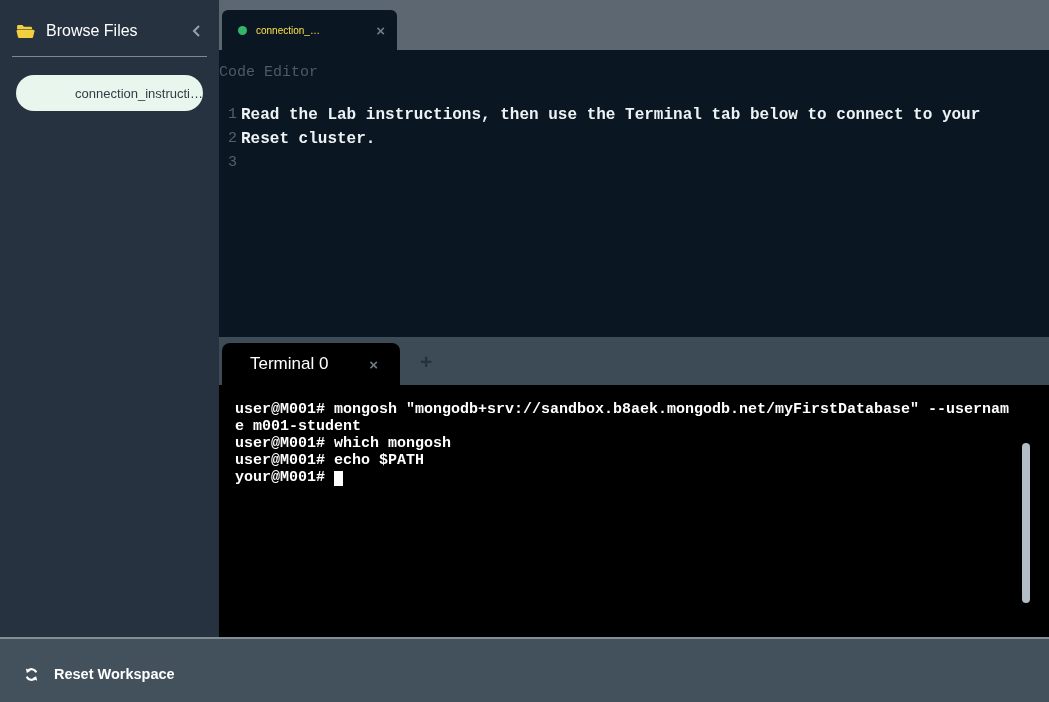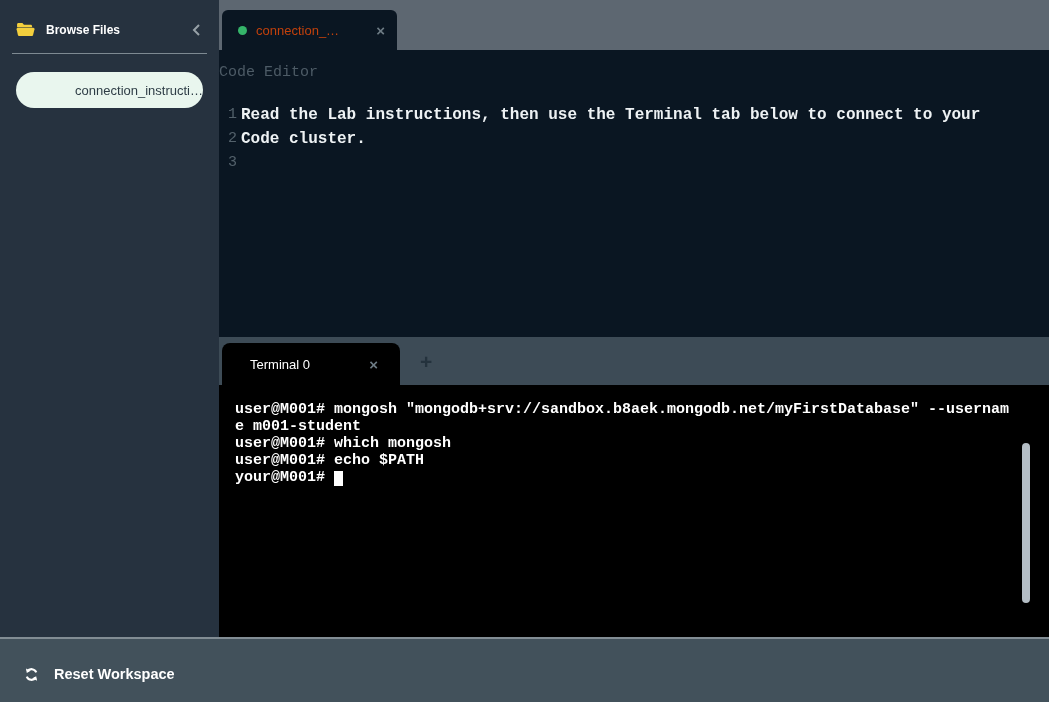--- a/index.html
+++ b/index.html
@@ -5,51 +5,51 @@
   * { margin: 0; padding: 0; box-sizing: border-box; }
   html, body { background: #ffffff; }
   body { font-family: "Liberation Sans", sans-serif; }
 
   .app { width: 1049px; height: 702px; display: flex; flex-direction: column; overflow: hidden; }
   .main { height: 637px; display: flex; flex-shrink: 0; }
 
   
   .sidebar { width: 219px; flex-shrink: 0; background: #26323f; display: flex; flex-direction: column; }
   .sidebar-header { display: flex; align-items: center; gap: 11px; padding: 22px 18px 16px 16px; }
-  .sidebar-title { color: #ffffff; font-weight: bold; font-size: 12px; flex: 1; }
+  .sidebar-title { color: #ffffff; font-weight: normal; font-size: 16px; flex: 1; }
   .collapse-btn { display: flex; align-items: center; cursor: pointer; }
   .sidebar-divider { border: none; border-top: 1px solid #7e8a92; margin: 0 12px; }
   .file-pill { margin: 18px 16px 0 16px; height: 36px; background: #e9f6ee; border-radius: 18px;
                display: flex; align-items: center; justify-content: flex-end;
                color: #2e3d46; font-size: 13px; white-space: nowrap; overflow: hidden; cursor: pointer; }
 
   
   .content { flex: 1; min-width: 0; display: flex; flex-direction: column; }
 
   
   .editor-pane { height: 337px; flex-shrink: 0; display: flex; flex-direction: column; background: #0a1622; }
   .editor-tabbar { height: 50px; flex-shrink: 0; background: #5d6771; display: flex; align-items: flex-end; padding-left: 3px; }
   .editor-tab { width: 175px; height: 40px; background: #0a1622; border-radius: 6px 6px 0 0;
                 display: flex; align-items: center; gap: 9px; padding: 0 12px 0 16px; cursor: pointer; }
   .mod-dot { width: 9px; height: 9px; border-radius: 50%; background: #35b56a; flex-shrink: 0; }
-  .tab-label { flex: 1; color: #c2410c; font-size: 13px; white-space: nowrap; overflow: hidden; }
+  .tab-label { flex: 1; color: #fde047; font-size: 10px; white-space: nowrap; overflow: hidden; }
   .tab-close { color: #6d7b84; font-size: 15px; font-weight: bold; line-height: 1; cursor: pointer; }
   .editor-body { flex: 1; overflow: hidden; font-family: "Liberation Mono", monospace; padding-top: 13px; cursor: text; }
   .editor-placeholder { color: #4d5b66; font-size: 15px; line-height: 20px; margin-bottom: 20px; }
   .code-line { display: flex; line-height: 24px; font-size: 16px; font-weight: bold; color: #eef2f4; white-space: pre; }
   .line-no { width: 10px; flex-shrink: 0; margin-left: 8px; margin-right: 4px; text-align: right;
              color: #53616b; font-weight: normal; font-size: 15px; }
 
   
   .terminal-pane { flex: 1; min-height: 0; display: flex; flex-direction: column; background: #000000; }
   .terminal-tabbar { height: 48px; flex-shrink: 0; background: #3d4b56; display: flex; align-items: flex-end; padding-left: 3px; }
   .terminal-tab { width: 178px; height: 42px; background: #000000; border-radius: 8px 8px 0 0;
                   display: flex; align-items: center; justify-content: space-between;
                   padding: 0 22px 0 28px; cursor: pointer; }
-  .terminal-tab .tab-label { color: #ffffff; font-size: 13px; flex: 0 1 auto; }
+  .terminal-tab .tab-label { color: #ffffff; font-size: 17px; flex: 0 1 auto; }
   .add-tab { align-self: center; margin-left: 14px; color: #24323d; font-size: 21px; font-weight: bold;
              padding: 0 6px; cursor: pointer; line-height: 1; }
   .terminal-body { flex: 1; position: relative; overflow: hidden; padding: 16px 30px 0 16px;
                    font-family: "Liberation Mono", monospace; font-weight: bold; color: #ffffff;
                    font-size: 15px; line-height: 17px; cursor: text; }
   .term-line { white-space: pre; }
   .cursor { display: inline-block; width: 9px; height: 15px; background: #ffffff; vertical-align: text-bottom; }
   .scroll-thumb { position: absolute; right: 19px; top: 58px; width: 8px; height: 160px;
                   border-radius: 4px; background: #b4bdc5; cursor: grab; }
 
@@ -100,21 +100,21 @@
           </div>
         </div>
         <div class="editor-body">
           <div class="editor-placeholder">Code Editor</div>
           <div class="code-line">
             <span class="line-no">1</span>
             <span>Read the Lab instructions, then use the Terminal tab below to connect to your</span>
           </div>
           <div class="code-line">
             <span class="line-no">2</span>
-            <span>Code cluster.</span>
+            <span>Reset cluster.</span>
           </div>
           <div class="code-line">
             <span class="line-no">3</span>
             <span></span>
           </div>
         </div>
       </section>
 
       <section class="terminal-pane">
         <div class="terminal-tabbar">

